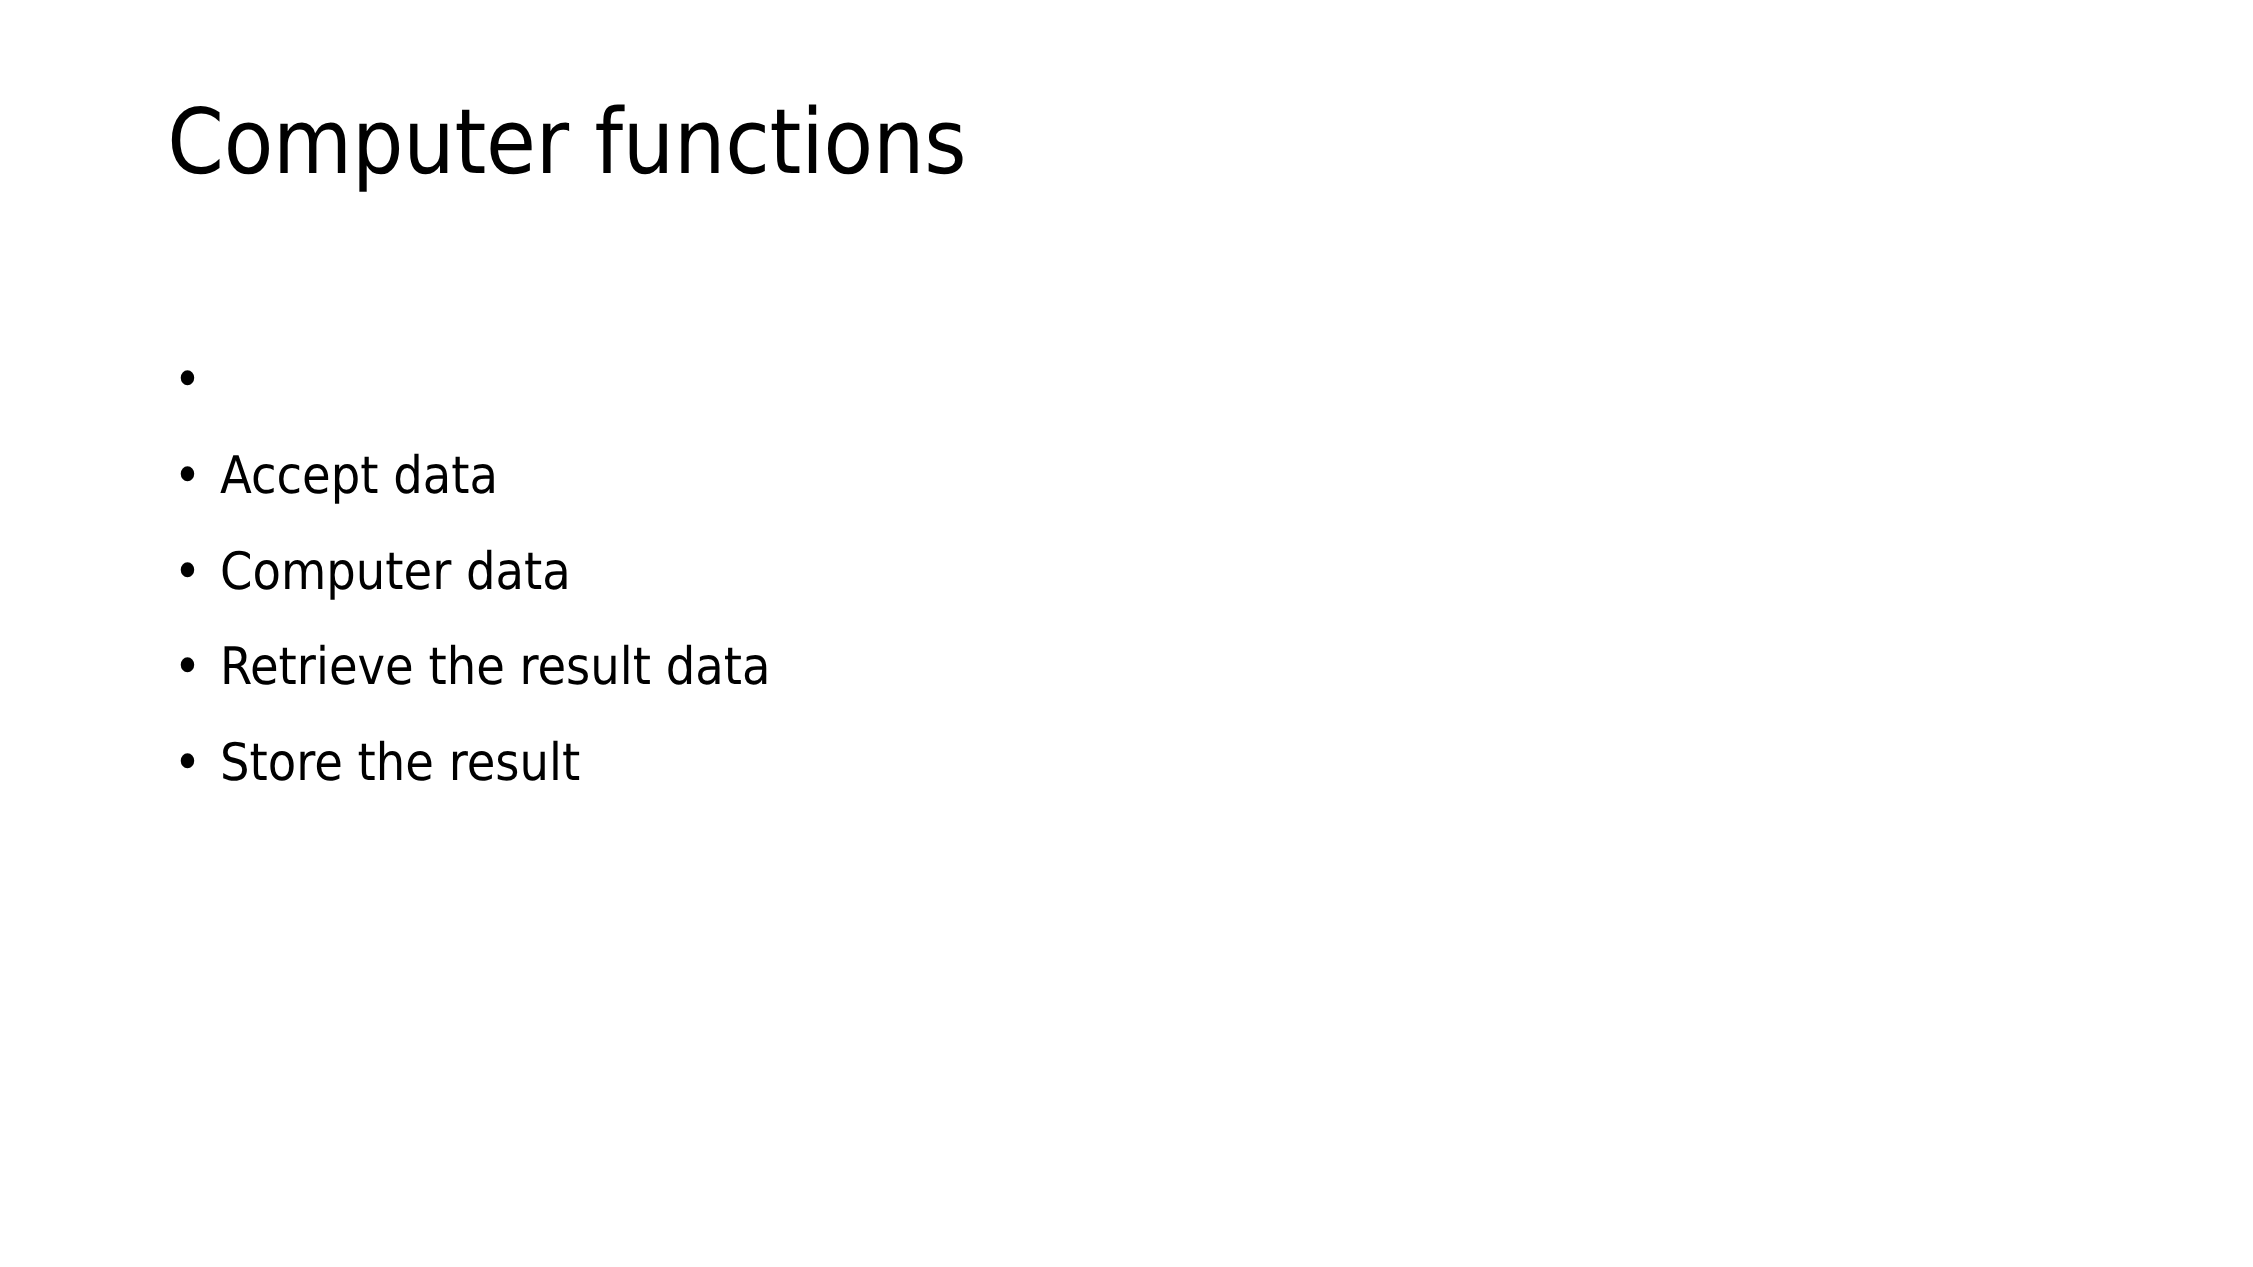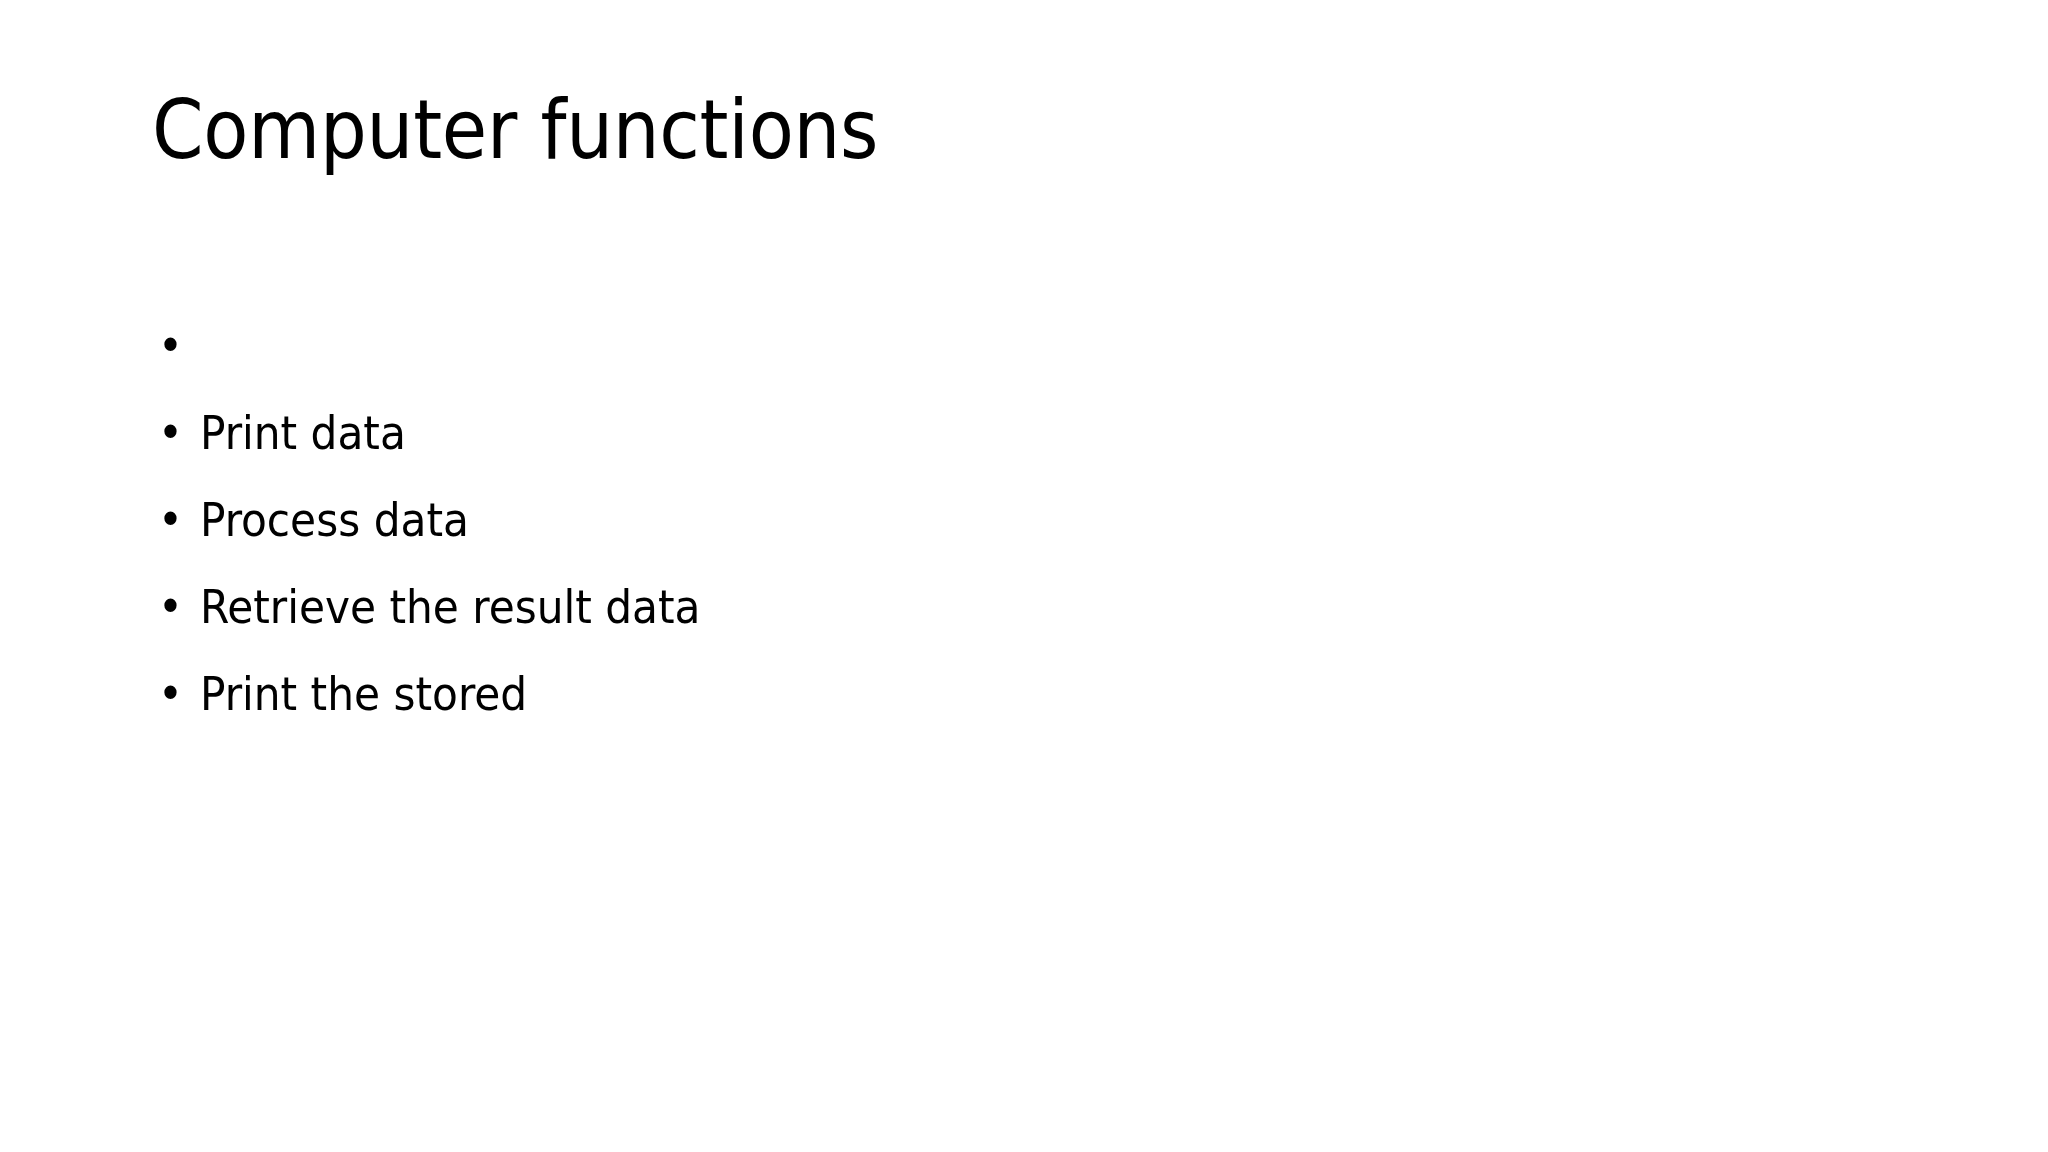--- a/index.html
+++ b/index.html
@@ -99,34 +99,34 @@
 
   <div class="body-placeholder">
     <ul class="bullet-list">
 
       <li class="bullet-item">
         <span class="bullet-marker">•</span>
       </li>
 
       <li class="bullet-item">
         <span class="bullet-marker">•</span>
-        <span class="bullet-text">Print data</span>
+        <span class="bullet-text">Accept data</span>
       </li>
 
       <li class="bullet-item">
         <span class="bullet-marker">•</span>
-        <span class="bullet-text">Process data</span>
+        <span class="bullet-text">Computer data</span>
       </li>
 
       <li class="bullet-item">
         <span class="bullet-marker">•</span>
         <span class="bullet-text">Retrieve the result data</span>
       </li>
 
       <li class="bullet-item">
         <span class="bullet-marker">•</span>
-        <span class="bullet-text">Print the stored</span>
+        <span class="bullet-text">Store the result</span>
       </li>
 
     </ul>
   </div>
 
 </div>
 
 </body></html>

